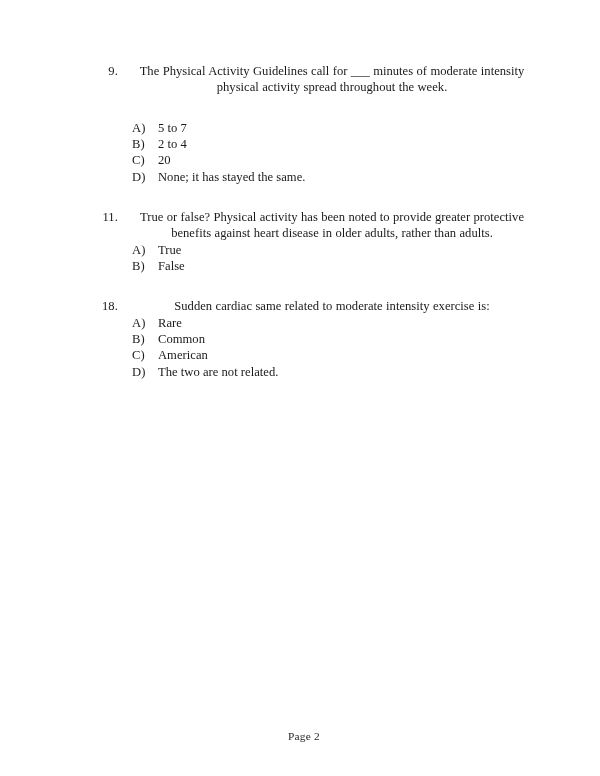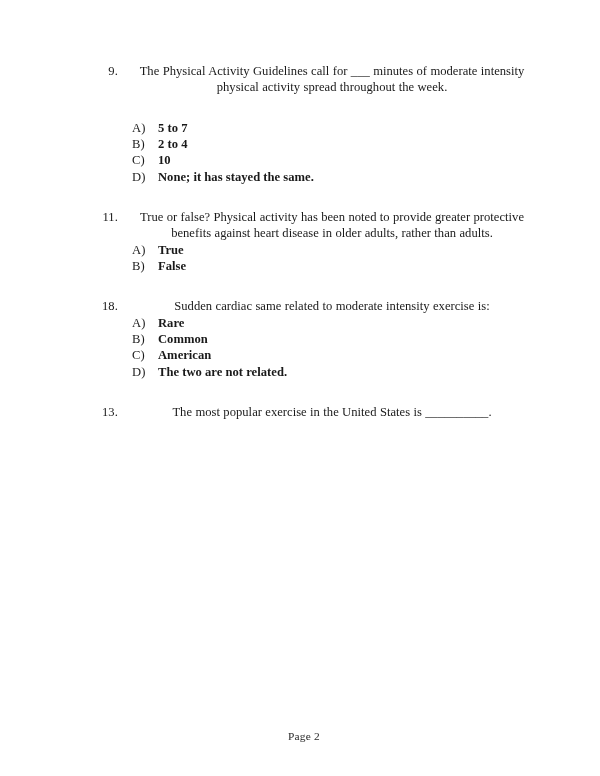--- a/index.html
+++ b/index.html
@@ -75,21 +75,20 @@
     line-height: 16.3px;
   }
   .opt-letter {
     flex: 0 0 26px;
     white-space: nowrap;
     letter-spacing: 0.1px;
   }
   .opt-text {
     flex: 1 1 auto;
     letter-spacing: 0.02px;
-    font-weight: bold;
   }
 
   
   .footer {
     position: absolute;
     left: 0;
     right: 0;
     top: 729px;
     text-align: center;
     font-size: 11.4px;
@@ -115,21 +114,21 @@
           <div class="opt-row">
             <span class="opt-letter">A)</span>
             <span class="opt-text">5 to 7</span>
           </div>
           <div class="opt-row">
             <span class="opt-letter">B)</span>
             <span class="opt-text">2 to 4</span>
           </div>
           <div class="opt-row">
             <span class="opt-letter">C)</span>
-            <span class="opt-text">10</span>
+            <span class="opt-text">20</span>
           </div>
           <div class="opt-row">
             <span class="opt-letter">D)</span>
             <span class="opt-text">None; it has stayed the same.</span>
           </div>
         </div>
       </div>
       <div class="q-block">
         <div class="q-line">
           <span class="q-num">11.</span>
@@ -163,21 +162,15 @@
           <div class="opt-row">
             <span class="opt-letter">C)</span>
             <span class="opt-text">American</span>
           </div>
           <div class="opt-row">
             <span class="opt-letter">D)</span>
             <span class="opt-text">The two are not related.</span>
           </div>
         </div>
       </div>
-      <div class="q-block">
-        <div class="q-line">
-          <span class="q-num">13.</span>
-          <span class="q-text">The most popular exercise in the United States is __________.</span>
-        </div>
-      </div>
     </div>
   <div class="footer">Page 2</div>
 </div>
 
 </body></html>

